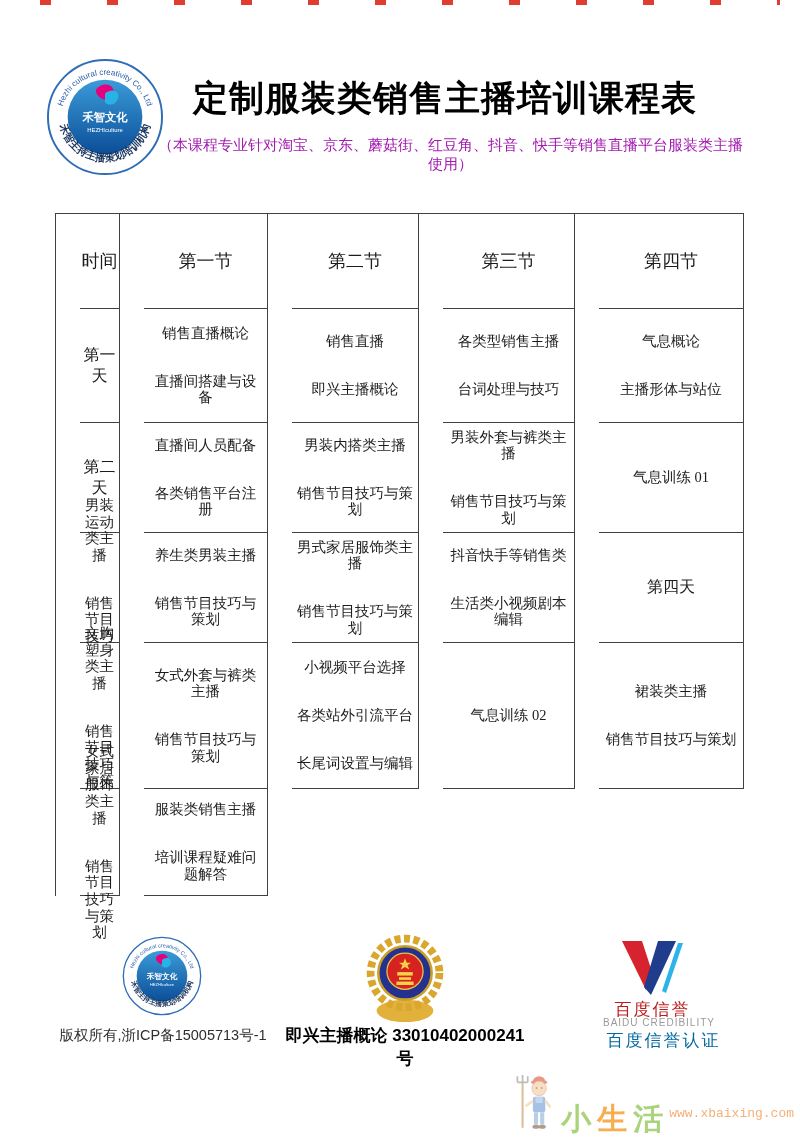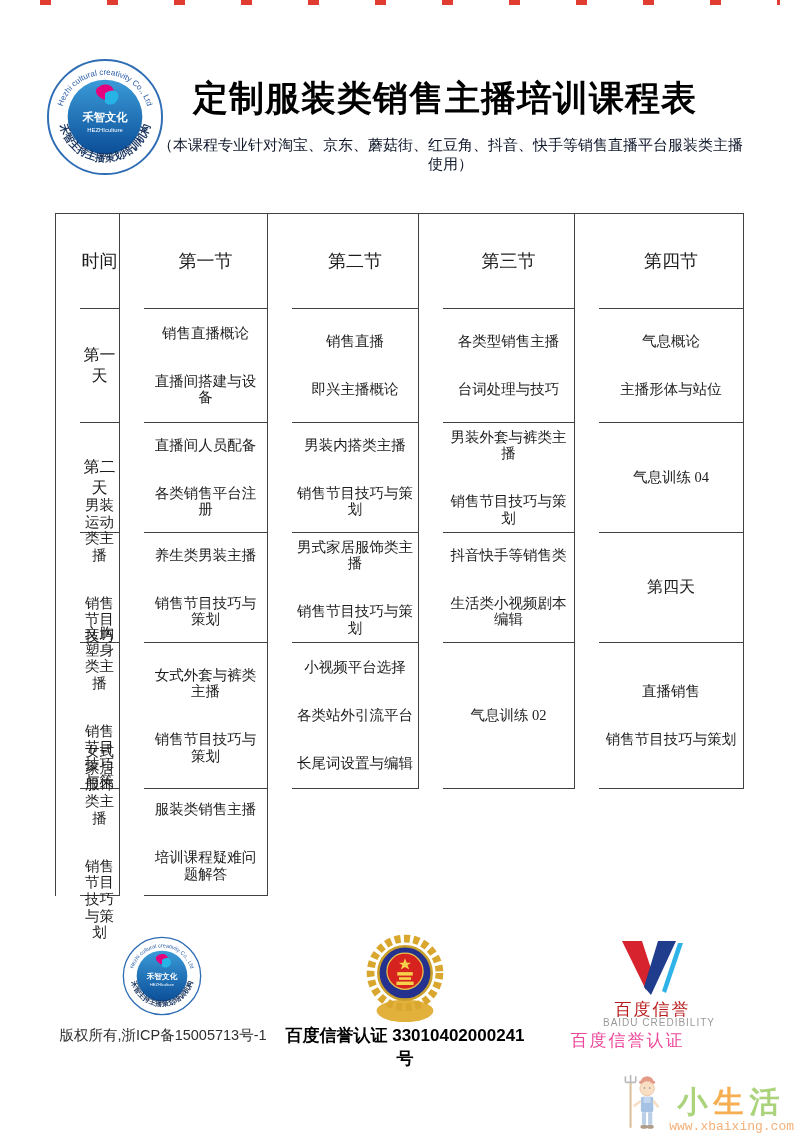--- a/index.html
+++ b/index.html
@@ -4,21 +4,21 @@
 <style>
   html,body{margin:0;padding:0;background:#ffffff;}
   .page{position:relative;width:800px;height:1142px;background:#fff;overflow:hidden;
         font-family:"Liberation Serif","DejaVu Serif",serif;color:#1c1c1c;}
   .top-ticks{position:absolute;top:0;left:40px;right:20px;height:5px;
         background:repeating-linear-gradient(90deg,#e03c31 0 11px,transparent 11px 67px);}
   
   .brand-logo{position:absolute;left:46px;top:58px;width:118px;height:118px;}
   .head-block{position:absolute;left:140px;top:78px;width:610px;text-align:center;}
   .main-title{font-size:35px;font-weight:bold;letter-spacing:1px;color:#000;line-height:1.2;}
-  .sub-title{margin-top:16px;font-size:15px;color:#0f172a;letter-spacing:0;margin-left:11px;}
+  .sub-title{margin-top:16px;font-size:15px;color:#a21caf;letter-spacing:0;margin-left:11px;}
   
   .course-table{position:absolute;left:55px;top:213px;display:grid;
         grid-template-columns:64px 148px 151px 156px 169px;
         grid-template-rows:95px 114px 110px 110px 146px 107px;
         border-top:1px solid #414141;border-left:1px solid #414141;background:#fff;}
   .cell{display:flex;flex-direction:column;align-items:center;justify-content:center;
         text-align:center;border-right:1px solid #414141;border-bottom:1px solid #414141;
         background:#fff;margin-left:24px;}
   .cell.head{font-size:18px;}
   .cell.day{font-size:16px;}
@@ -29,26 +29,26 @@
   .copyright-text{position:absolute;left:38px;top:1026px;width:250px;text-align:center;
         font-family:"Liberation Sans","DejaVu Sans",sans-serif;font-size:14.5px;color:#2e2e2e;}
   .police-badge{position:absolute;left:362px;top:931px;width:86px;height:96px;}
   .police-text{position:absolute;left:282px;top:1024px;width:246px;text-align:center;
         font-family:"Liberation Sans","DejaVu Sans",sans-serif;font-size:17px;font-weight:bold;color:#000;}
   .baidu-v{position:absolute;left:620px;top:941px;width:64px;height:56px;}
   .baidu-name{position:absolute;left:590px;top:998px;width:125px;text-align:center;
         font-family:"Liberation Sans","DejaVu Sans",sans-serif;font-size:17px;color:#b91c1c;letter-spacing:2px;}
   .baidu-sub{position:absolute;left:590px;top:1017px;width:125px;text-align:right;
         font-family:Liberation Sans, sans-serif;font-size:10px;color:#9a9a9a;letter-spacing:1px;}
-  .baidu-cert{position:absolute;left:560px;top:1029px;width:135px;text-align:center;
-        font-family:"Liberation Sans","DejaVu Sans",sans-serif;font-size:17px;color:#ec4899;letter-spacing:2px;}
+  .baidu-cert{position:absolute;left:596px;top:1029px;width:135px;text-align:center;
+        font-family:"Liberation Sans","DejaVu Sans",sans-serif;font-size:17px;color:#0369a1;letter-spacing:2px;}
   
   .watermark{position:absolute;right:6px;bottom:8px;display:flex;align-items:flex-end;opacity:0.85;}
   .wm-farmer{width:46px;height:62px;margin-right:2px;}
-  .wm-textcol{display:flex;flex-direction:column;align-items:center;}
+  .wm-textcol{display:flex;align-items:flex-start;}
   .wm-title{font-size:30px;font-weight:bold;letter-spacing:6px;line-height:1;
         font-family:"Liberation Sans","DejaVu Sans",sans-serif;}
   .wm-green{color:#9ccc65;}
   .wm-orange{color:#f5a033;}
   .wm-url{margin-top:2px;font-size:13px;color:#f2a361;
         font-family:"Liberation Mono","DejaVu Sans Mono",monospace;}
 </style>
 </head>
 <body>
 
@@ -113,21 +113,21 @@
       </div>
       <div class="cell course">
         <div class="line">男装内搭类主播</div>
         <div class="line">销售节目技巧与策划</div>
       </div>
       <div class="cell course">
         <div class="line">男装外套与裤类主播</div>
         <div class="line">销售节目技巧与策划</div>
       </div>
       <div class="cell course">
-        <div class="line">气息训练 04</div>
+        <div class="line">气息训练 01</div>
       </div>
       <div class="cell course">
         <div class="line">男装运动类主播</div>
         <div class="line">销售节目技巧与策划</div>
       </div>
       <div class="cell course">
         <div class="line">养生类男装主播</div>
         <div class="line">销售节目技巧与策划</div>
       </div>
       <div class="cell course">
@@ -149,21 +149,21 @@
       </div>
       <div class="cell course">
         <div class="line">小视频平台选择</div>
         <div class="line">各类站外引流平台</div>
         <div class="line">长尾词设置与编辑</div>
       </div>
       <div class="cell course">
         <div class="line">气息训练 02</div>
       </div>
       <div class="cell course">
-        <div class="line">直播销售</div>
+        <div class="line">裙装类主播</div>
         <div class="line">销售节目技巧与策划</div>
       </div>
       <div class="cell course">
         <div class="line">女式家居服饰类主播</div>
         <div class="line">销售节目技巧与策划</div>
       </div>
       <div class="cell course">
         <div class="line">服装类销售主播</div>
         <div class="line">培训课程疑难问题解答</div>
       </div>
@@ -196,21 +196,21 @@
   <svg class="police-badge" viewBox="0 0 100 110">
     <ellipse cx="50" cy="92" rx="33" ry="13" fill="#e2b13c"></ellipse>
     <circle cx="50" cy="48" r="40" fill="none" stroke="#d9a62e" stroke-width="9" stroke-dasharray="7 4"></circle>
     <circle cx="50" cy="48" r="31" fill="#24318f" stroke="#caa02a" stroke-width="3"></circle>
     <circle cx="50" cy="46" r="21" fill="#d6231f" stroke="#e8c34a" stroke-width="1.5"></circle>
     <polygon points="50,31 52,36 57,36 53,39 55,44 50,41 45,44 47,39 43,36 48,36" fill="#f7d14a"></polygon>
     <rect x="41" y="47" width="18" height="4" fill="#f7d14a"></rect>
     <rect x="43" y="53" width="14" height="3" fill="#f7d14a"></rect>
     <rect x="40" y="58" width="20" height="4" fill="#f7d14a"></rect>
   </svg>
-  <div class="police-text">百度信誉认证 33010402000241号</div>
+  <div class="police-text">即兴主播概论 33010402000241号</div>
 
   <svg class="baidu-v" viewBox="0 0 64 56">
     <polygon points="2,0 22,0 35,40 26,49" fill="#d6232e"></polygon>
     <polygon points="56,0 38,0 24,46 31,54" fill="#1f3d8c"></polygon>
     <polygon points="63,2 58,2 42,50 46,52" fill="#2db3e8"></polygon>
   </svg>
   <div class="baidu-name">百度信誉</div>
   <div class="baidu-sub">BAIDU CREDIBILITY</div>
   <div class="baidu-cert">百度信誉认证</div>
 

